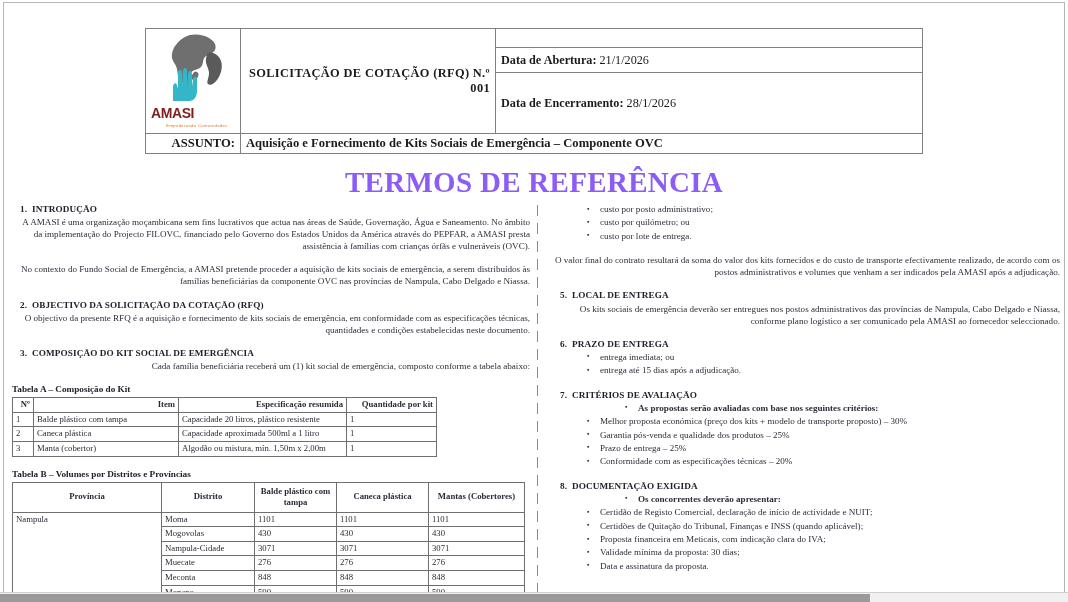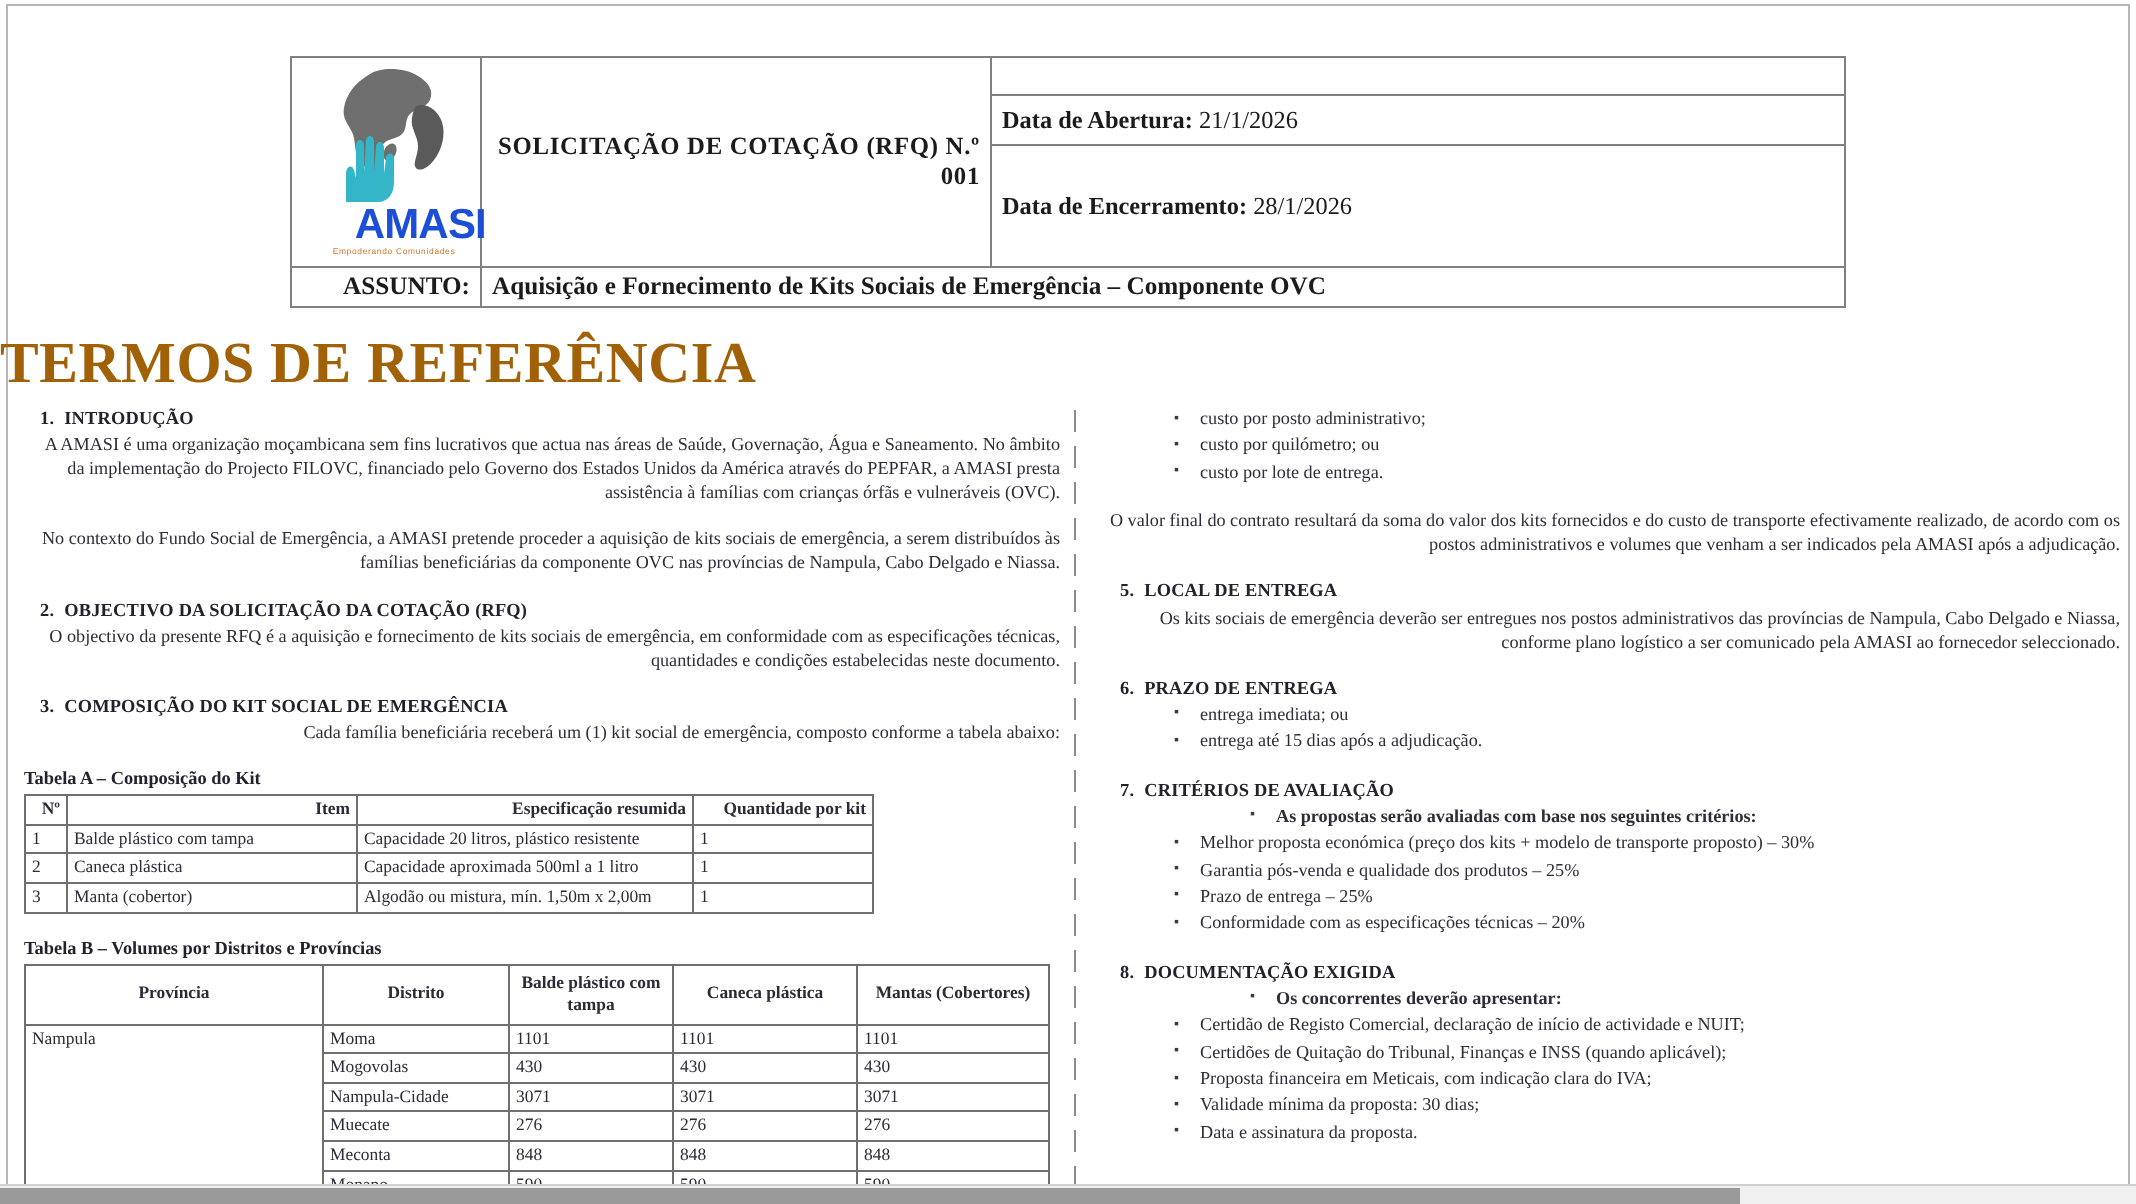--- a/index.html
+++ b/index.html
@@ -74,43 +74,44 @@
   
   .logo-wrap {
     width: 92px; height: 100px;
     position: relative;
     margin: 0 auto;
   }
   .logo-wrap svg { display: block; }
   .logo-word {
     font-family: "Liberation Sans", sans-serif;
     font-weight: bold;
-    font-size: 21px;
+    font-size: 14px;
     letter-spacing: -0.4px;
-    color: #1d4ed8;
-    text-align: right;
+    color: #7f1d1d;
+    text-align: left;
     line-height: 20px;
   }
   .logo-tag {
     font-family: "Liberation Sans", sans-serif;
     font-size: 4.2px;
     letter-spacing: .35px;
     color: #d4772a;
     text-align: center;
     line-height: 6px;
   }
   
   #doc-title {
     position: absolute;
     left: 0; top: 166px;
     width: 1068px;
+    text-align: center;
     font-size: 29px;
     font-weight: bold;
     letter-spacing: .3px;
-    color: #a16207;
+    color: #8b5cf6;
   }
   
   .column {
     position: absolute;
     top: 203px;
     font-size: 9.1px;
     line-height: 12.1px;
     color: #2d2d3a;
   }
   #col-left  { left: 12px;  width: 518px; }

